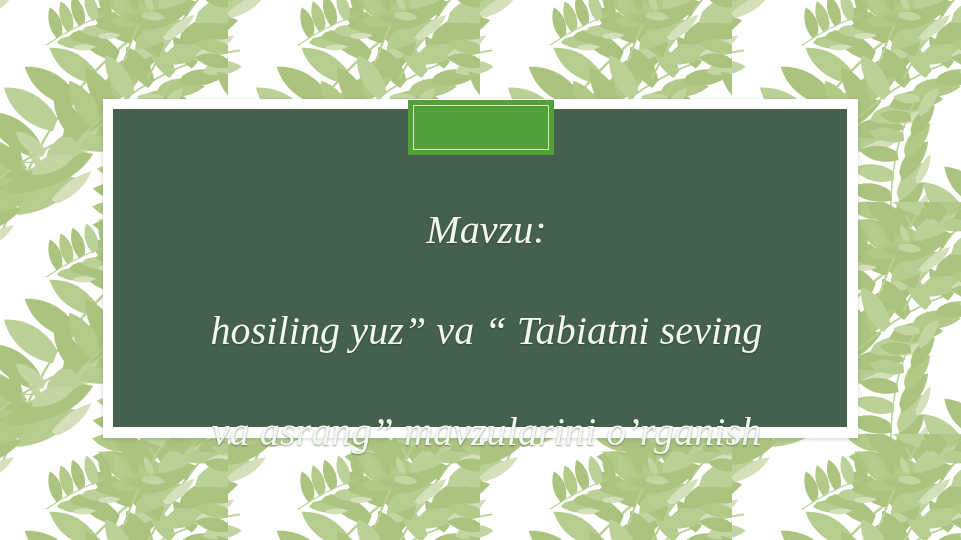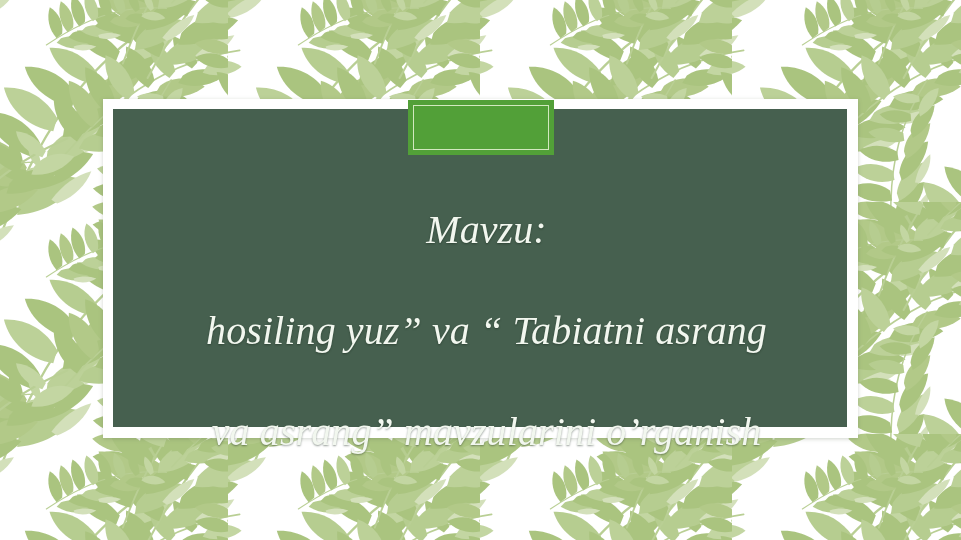--- a/index.html
+++ b/index.html
@@ -131,17 +131,17 @@
   </svg>
 
   <div id="frame" style="background: rgb(255, 255, 255);"></div>
 
   <div id="panel" style="background: rgb(70, 96, 79);"></div>
 
   <div id="accent-bar" style="background: rgb(82, 160, 56);"></div>
 
   <div id="title-block" style="color: rgb(242, 247, 239);">
     <span class="title-line">Mavzu:</span>
-    <span class="title-line">hosiling yuz” va “ Tabiatni asrang</span>
+    <span class="title-line">hosiling yuz” va “ Tabiatni seving</span>
     <span class="title-line">va asrang” mavzularini o’rganish</span>
   </div>
 
 </div>
 
 </body></html>

